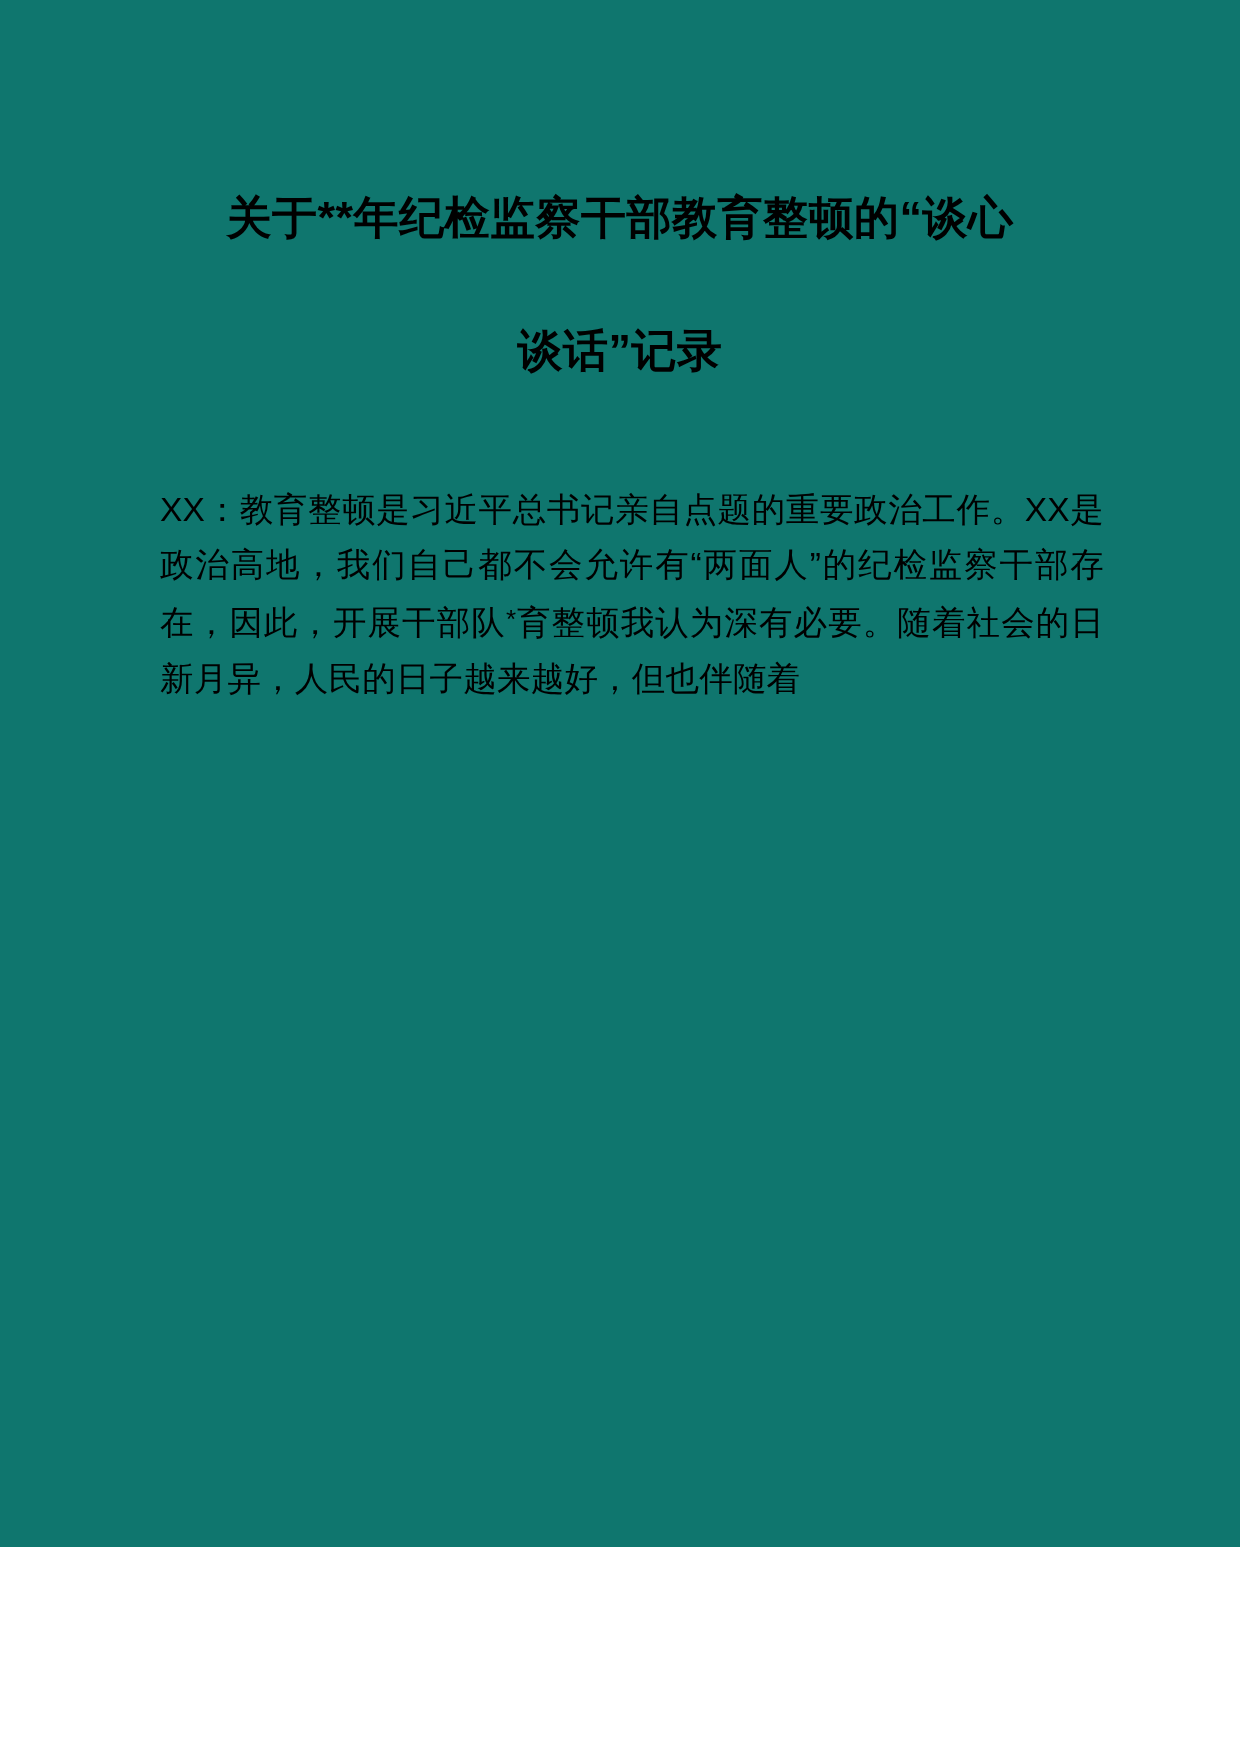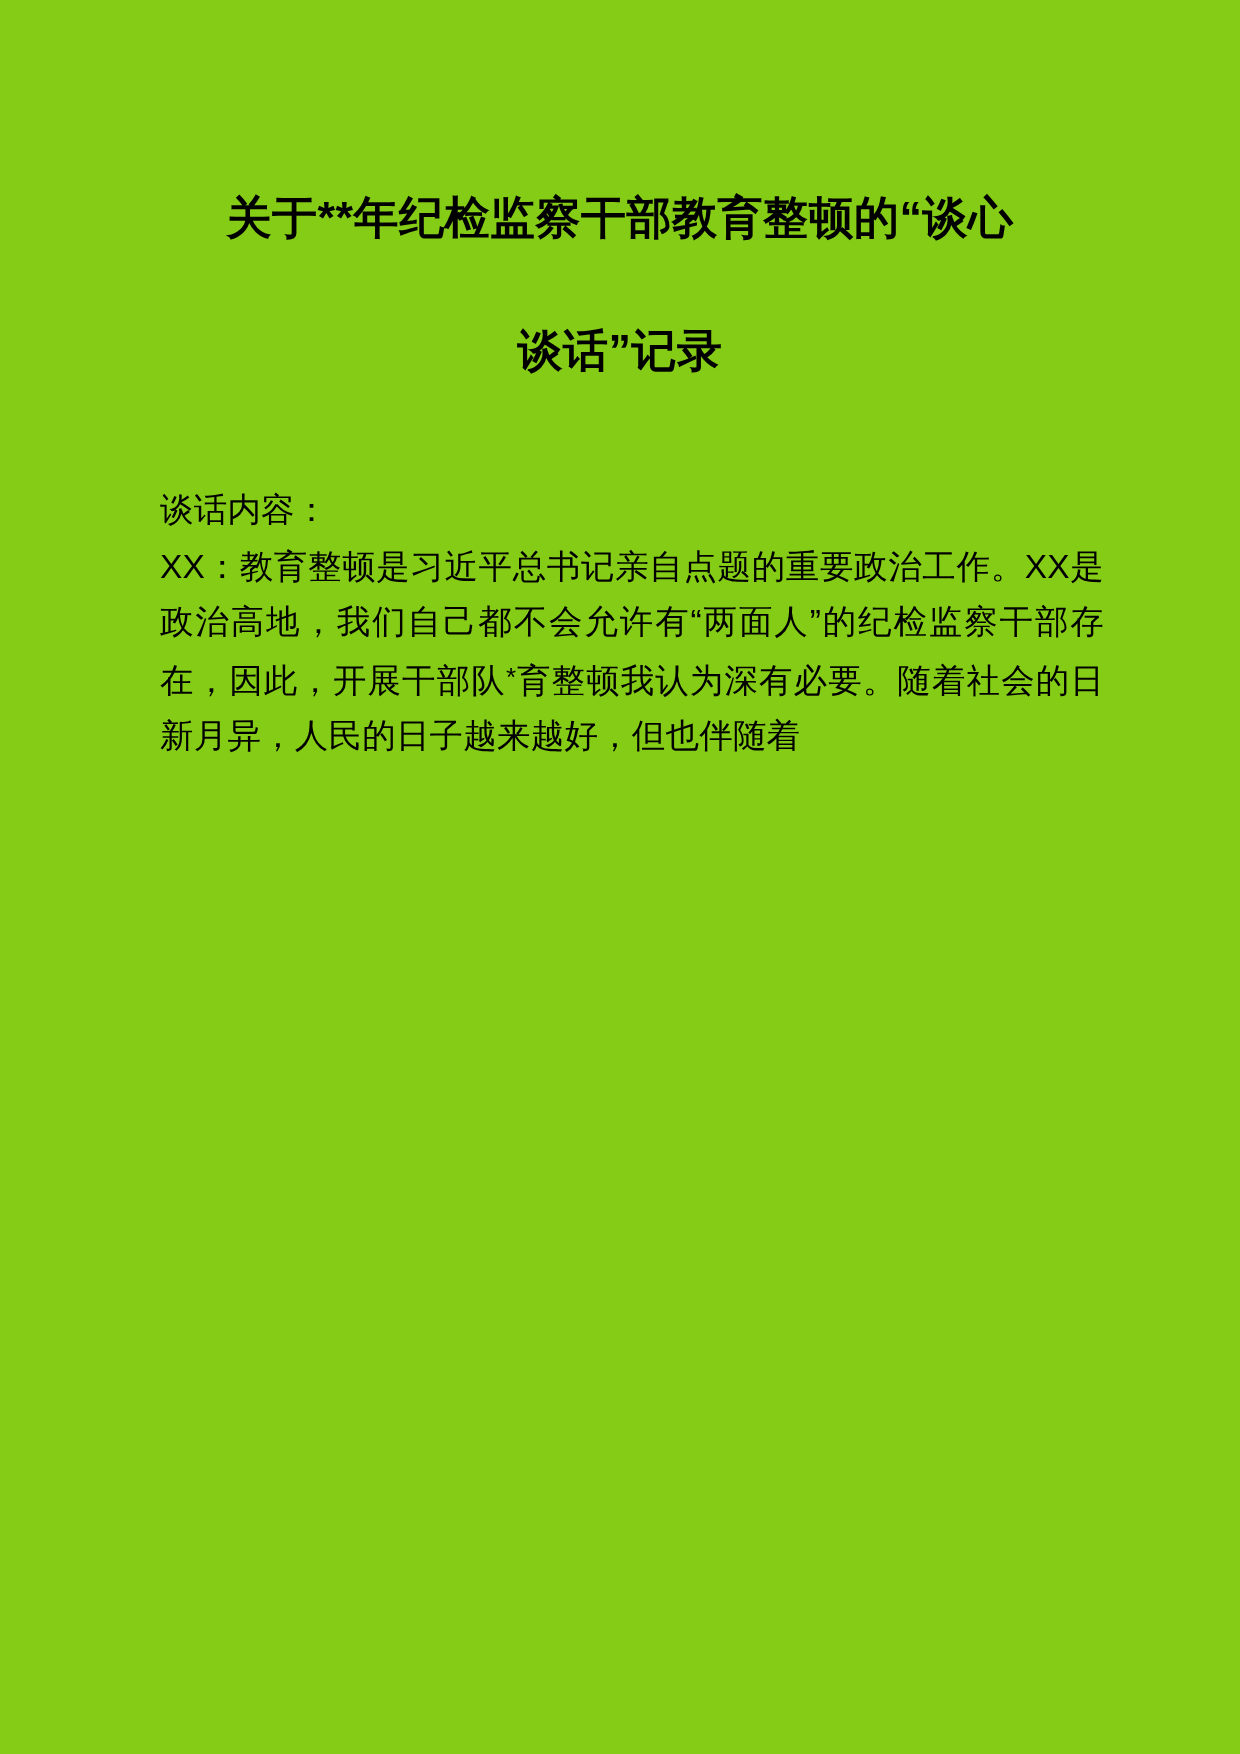--- a/index.html
+++ b/index.html
@@ -10,22 +10,22 @@
   body {
     width: 1240px;
     height: 1754px;
     overflow: hidden;
     font-family: "Liberation Sans", "DejaVu Sans", sans-serif;
     color: #000000;
   }
   .page {
     position: relative;
     width: 1240px;
-    height: 1754px;
-    background: #84cc16;
+    height: 1547px;
+    background: #0f766e;
     box-sizing: border-box;
     padding: 0;
   }
   .doc-title {
     margin: 0;
     padding: 0;
     position: absolute;
     left: 160px;
     top: 152px;
     width: 920px;
@@ -68,21 +68,20 @@
 <div class="page">
 
   <h1 class="doc-title">
     <span>关于**年纪检监察干部教育整顿的“谈心</span>
     <br>
     <span>谈话”记录</span>
   </h1>
 
   <div class="body-block">
 
-    <p class="para lead">谈话内容：</p>
 
 
 
 
     <p class="para">XX：教育整顿是习近平总书记亲自点题的重要政治工作。XX是政治高地，我们自己都不会允许有“两面人”的纪检监察干部存在，因此，开展干部队<span class="ast">*</span>育整顿我认为深有必要。随着社会的日新月异，人民的日子越来越好，但也伴随着</p>
 
   </div>
 
 </div>
 

